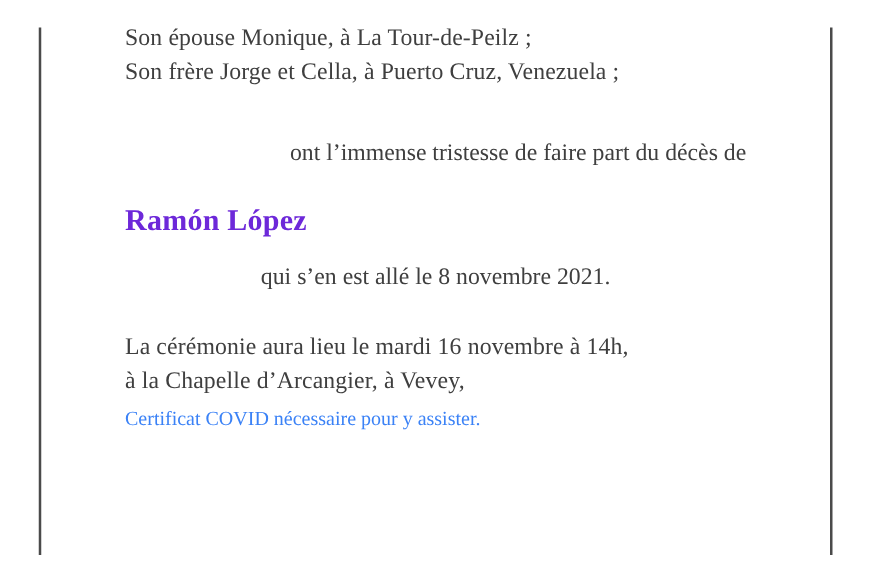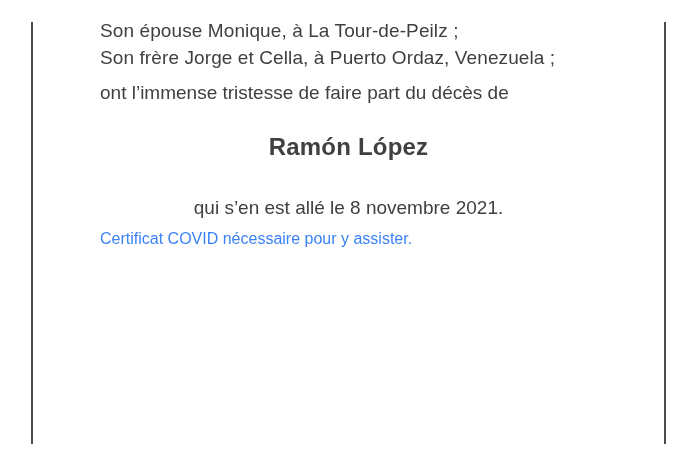--- a/index.html
+++ b/index.html
@@ -6,21 +6,21 @@
     margin: 0;
     padding: 0;
     background: #ffffff;
   }
   .page {
     position: relative;
     width: 697px;
     height: 468px;
     background: #ffffff;
     overflow: hidden;
-    font-family: Liberation Sans, sans-serif;
+    font-family: Liberation Serif, serif;
   }
   .rule {
     position: absolute;
     top: 22px;
     width: 2px;
     height: 422px;
     background: #4a4a4a;
   }
   .rule-left  { left: 31px; }
   .rule-right { left: 664px; }
@@ -31,37 +31,37 @@
     width: 497px;
     color: #3f3f3f;
   }
   .family-line {
     font-size: 19px;
     line-height: 27px;
     letter-spacing: 0.1px;
     white-space: nowrap;
   }
   .announcement-line {
-    margin-top: 8px;
+    margin-top: 38px;
     font-size: 19px;
     line-height: 27px;
-    text-align: left;
+    text-align: right;
     white-space: nowrap;
   }
   .deceased-name {
     margin-top: 26px;
     font-size: 24px;
     line-height: 30px;
     font-weight: bold;
-    color: #404040;
-    text-align: center;
+    color: #6d28d9;
+    text-align: left;
     letter-spacing: 0.2px;
   }
   .death-date-line {
-    margin-top: 32px;
+    margin-top: 16px;
     font-size: 19px;
     line-height: 27px;
     text-align: center;
     white-space: nowrap;
   }
   .ceremony-block {
     margin-top: 29px;
   }
   .ceremony-line {
     font-size: 19px;
@@ -82,26 +82,30 @@
 
 <div class="page">
 
   <div class="rule rule-left"></div>
   <div class="rule rule-right"></div>
 
   <div class="notice-column">
 
     <div class="family-lines">
       <div class="family-line">Son épouse Monique, à La Tour-de-Peilz ;</div>
-      <div class="family-line">Son frère Jorge et Cella, à Puerto Ordaz, Venezuela ;</div>
+      <div class="family-line">Son frère Jorge et Cella, à Puerto Cruz, Venezuela ;</div>
     </div>
 
     <div class="announcement-line">ont l’immense tristesse de faire part du décès de</div>
 
     <div class="deceased-name">Ramón López</div>
 
     <div class="death-date-line">qui s’en est allé le 8 novembre 2021.</div>
 
+    <div class="ceremony-block">
+      <div class="ceremony-line">La cérémonie aura lieu le mardi 16 novembre à 14h,</div>
+      <div class="ceremony-line">à la Chapelle d’Arcangier, à Vevey,</div>
+    </div>
 
     <div class="covid-note">Certificat COVID nécessaire pour y assister.</div>
 
   </div>
 </div>
 
 </body></html>

